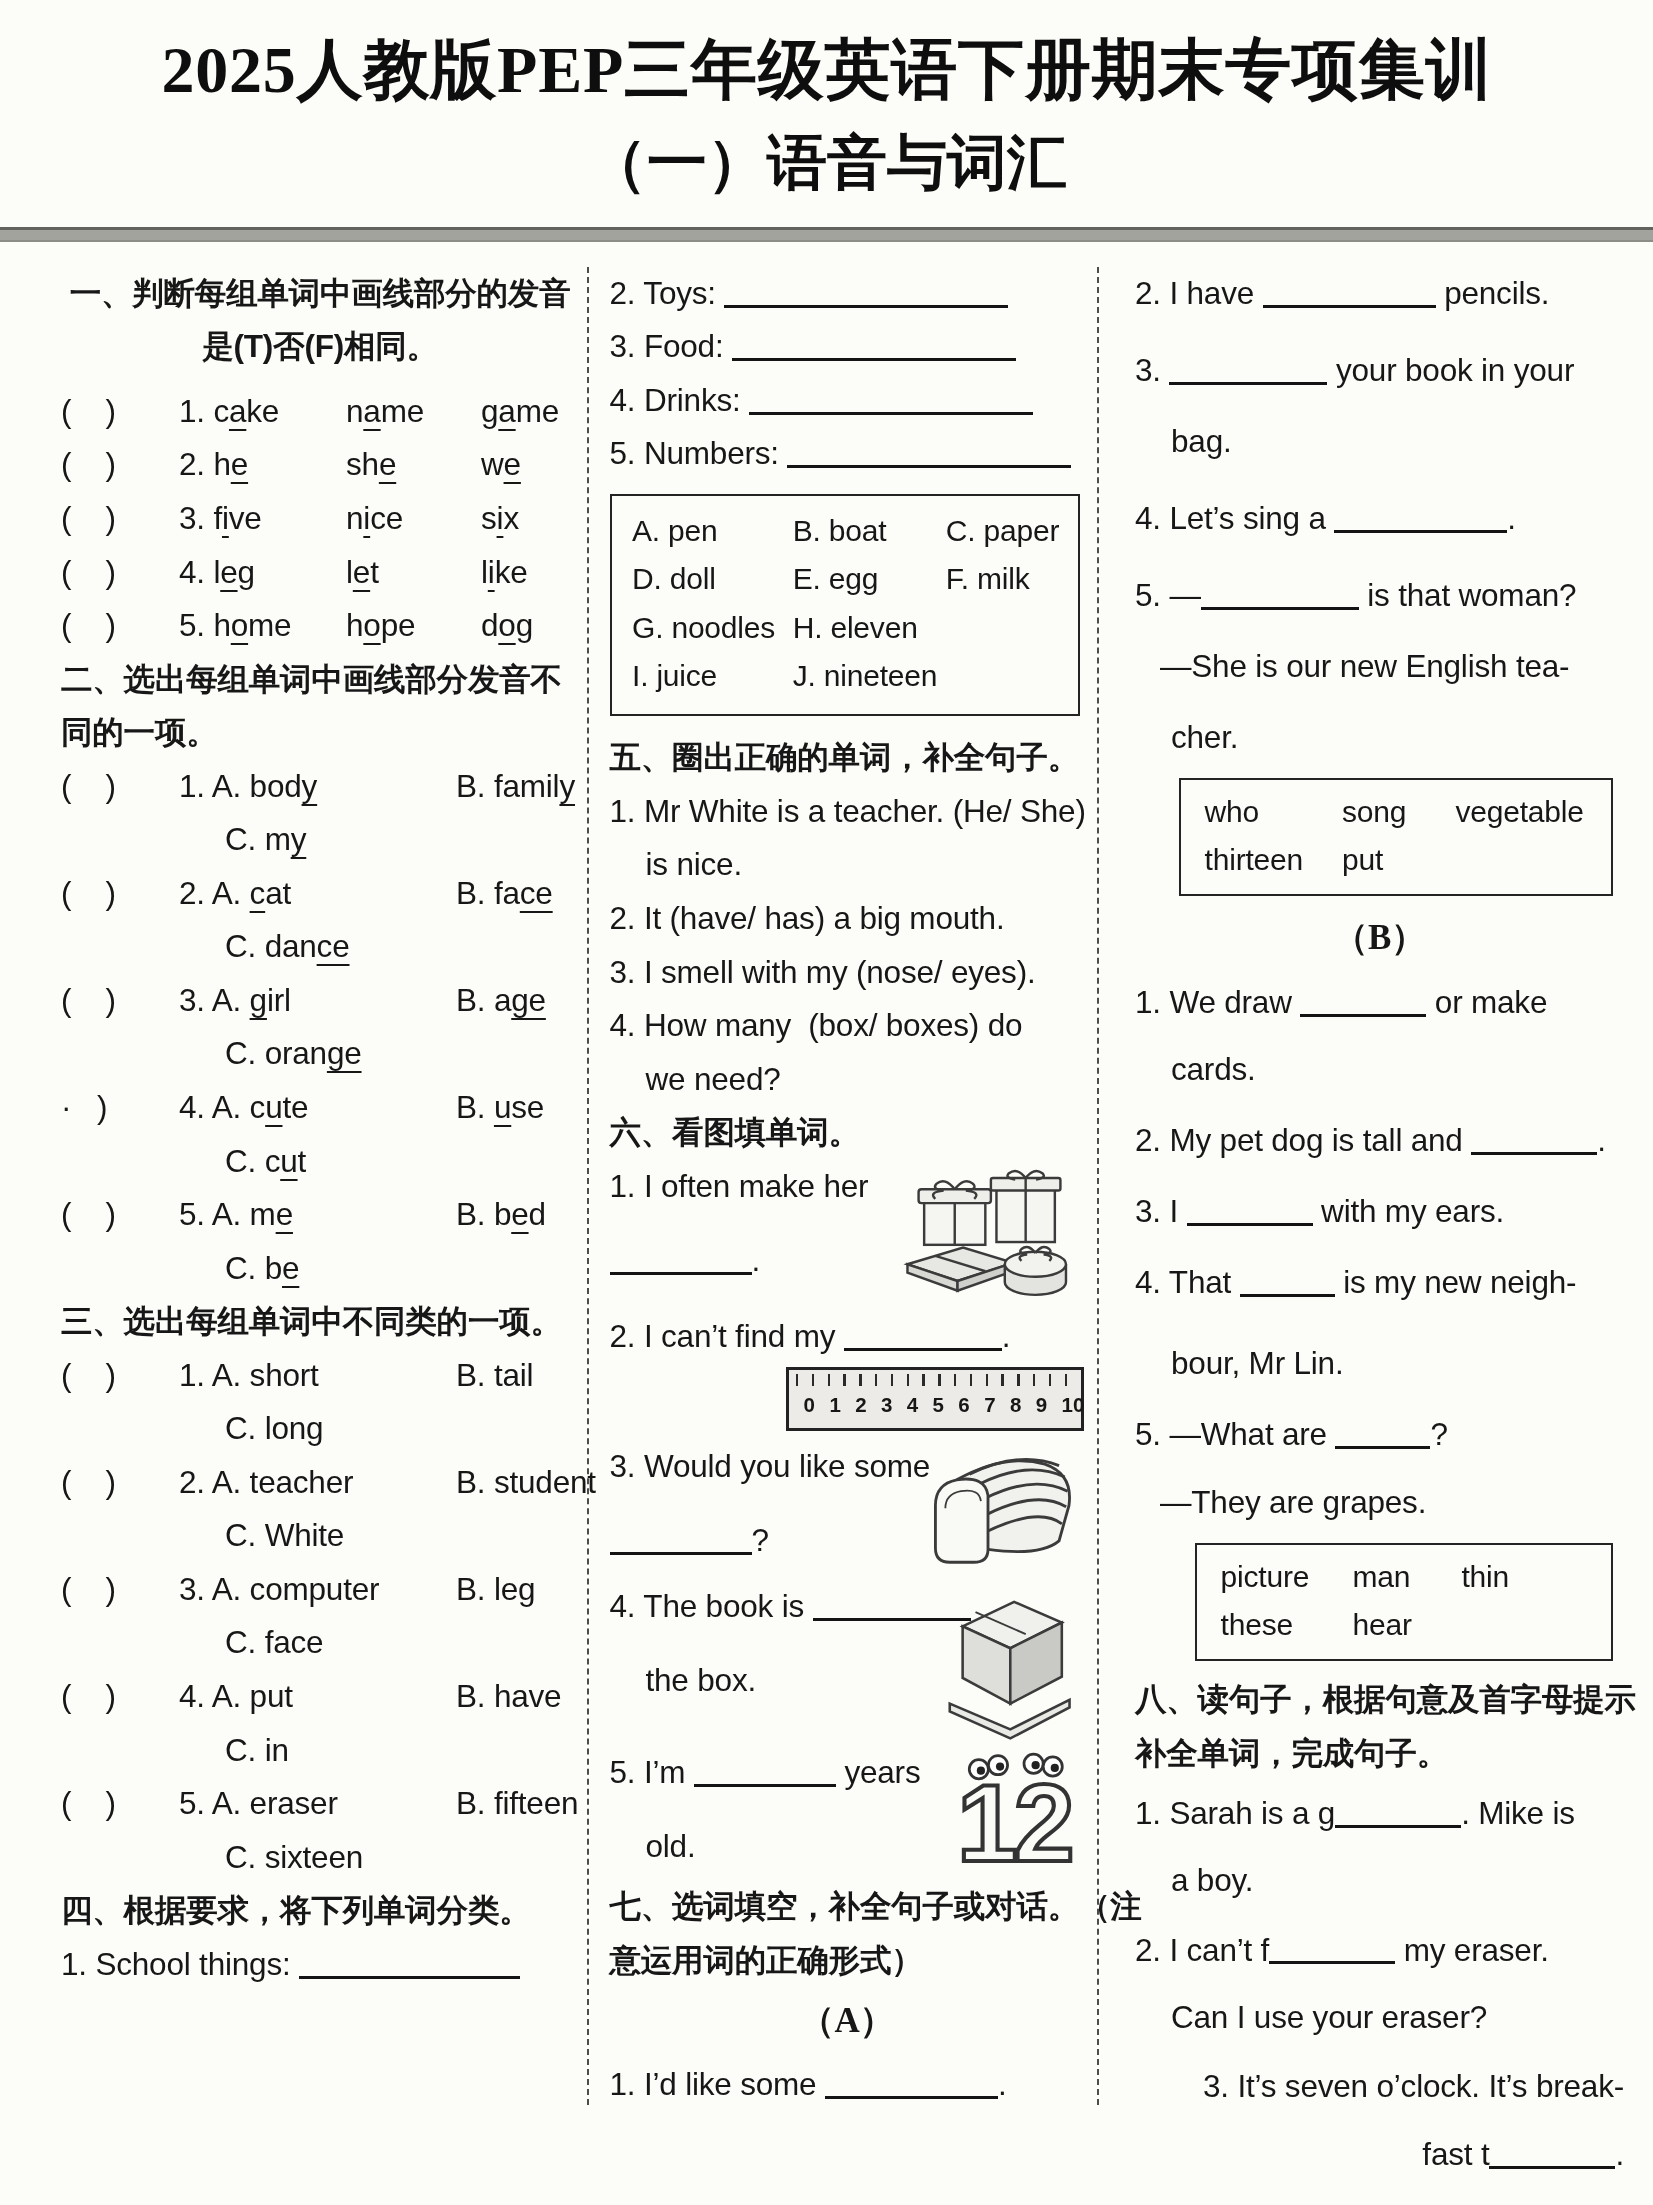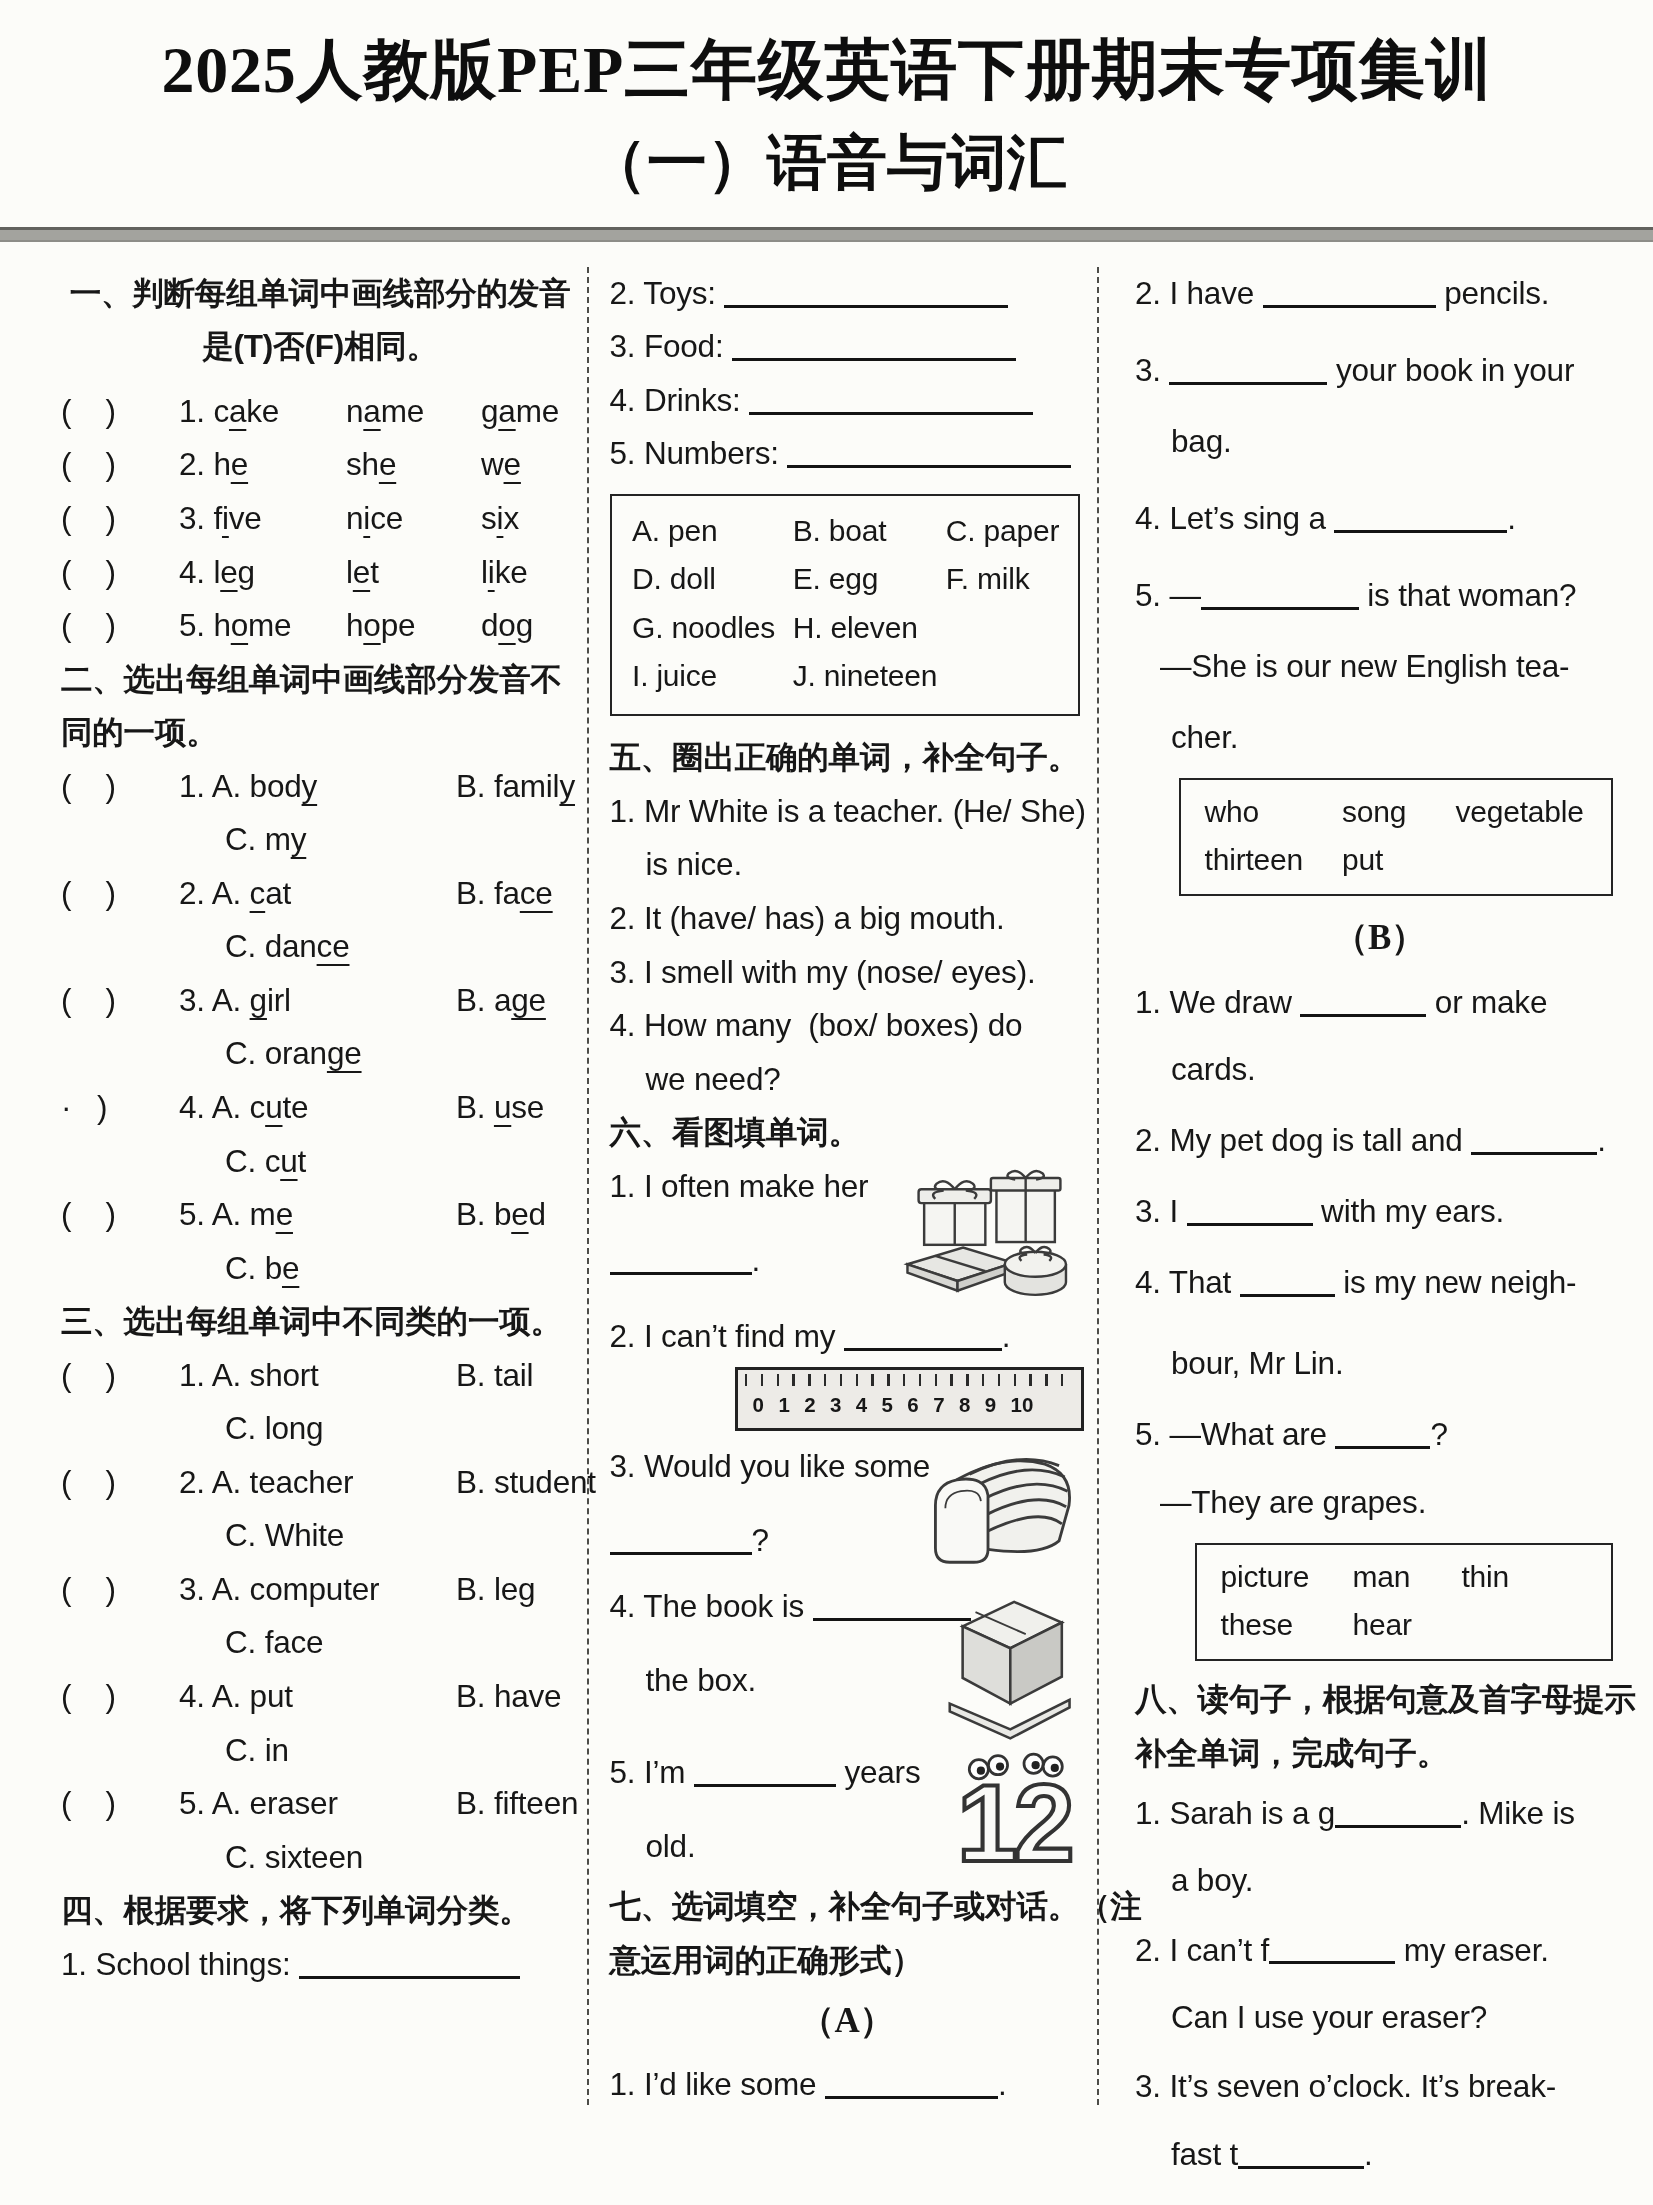--- a/index.html
+++ b/index.html
@@ -31,21 +31,21 @@
   .wordbox{margin:12.6px 4.7px 15.8px 0;border:2.4px solid #242424;padding:11px 6.3px 12.6px 20.5px;
            display:grid;grid-template-columns:1.28fr 1.22fr 1fr;font-size:30px;line-height:1.62;}
   .abox{margin:14px 11px 12.6px 44px;border:2.4px solid #242424;padding:7.9px 6.3px 9.5px 23.6px;
         display:grid;grid-template-columns:1.15fr 0.95fr 1.25fr;font-size:30px;line-height:1.6;}
   .ablabel{text-align:center;font-family:"Liberation Serif",serif;font-weight:700;font-size:35px;margin:3.2px 0 7.9px;}
   
   .q{display:flex;align-items:flex-start;margin-bottom:4.7px;}
   .qt{flex:1 1 auto;min-width:0;}
   .fig{margin:0;flex:0 0 auto;}
   .rulerwrap{display:flex;justify-content:flex-end;margin:3.2px 0 9.5px 0;}
-  .ruler{width:349px;border:3.2px solid #222;background:#edebe7;padding:3.9px 6.3px 4.7px;box-sizing:border-box;}
+  .ruler{width:298px;border:3.2px solid #222;background:#edebe7;padding:3.9px 6.3px 4.7px;box-sizing:border-box;}
   .ticks{height:11.8px;background:repeating-linear-gradient(90deg,#2a2a2a 0 2.4px,transparent 2.4px 15.8px);}
   .nums{font-size:20.5px;font-weight:700;letter-spacing:0;word-spacing:8.7px;padding:2.4px 0 0 7.9px;white-space:nowrap;}
   svg{display:block;}
 </style>
 </head>
 <body>
 
 <div class="page">
 
   <div class="header">
@@ -355,21 +355,21 @@
       </div>
 
       <div style="margin-top:6.3px;margin-bottom:15.8px;">
         <div class="line">1. Sarah is a g<span class="blank" style="width: 126px;"></span>. Mike is</div>
         <div class="line ind" style="margin-top:14px;">a boy.</div>
       </div>
       <div style="margin-bottom:15.8px;">
         <div class="line">2. I can’t f<span class="blank" style="width: 126px;"></span> my eraser.</div>
         <div class="line ind" style="margin-top:14px;">Can I use your eraser?</div>
       </div>
-      <div style="margin-bottom:15.8px;">
+      <div style="margin-bottom:15.8px;text-align:right;">
         <div class="line">3. It’s seven o’clock. It’s break-</div>
         <div class="line ind" style="margin-top:14px;">fast t<span class="blank" style="width: 126px;"></span>.</div>
       </div>
       <div class="line">4. Ten and ten makes t<span class="blank" style="width: 126px;"></span>.</div>
     </div>
 
   </div>
 </div>
 
 

